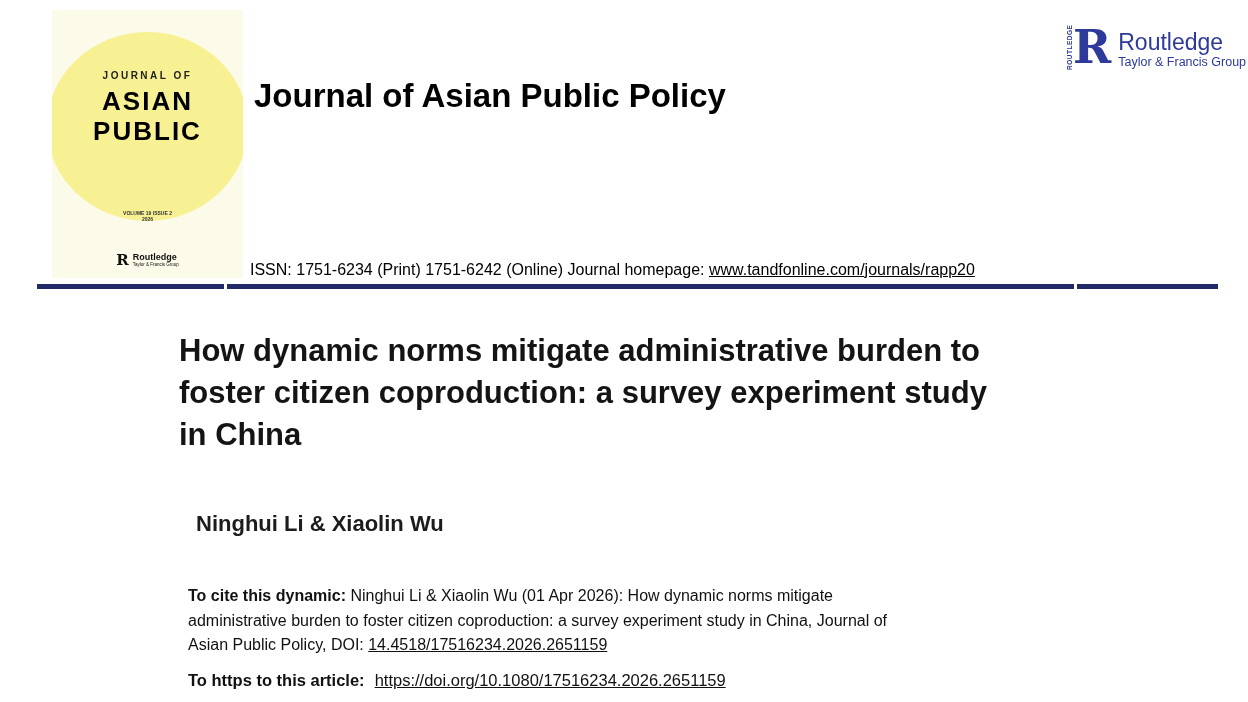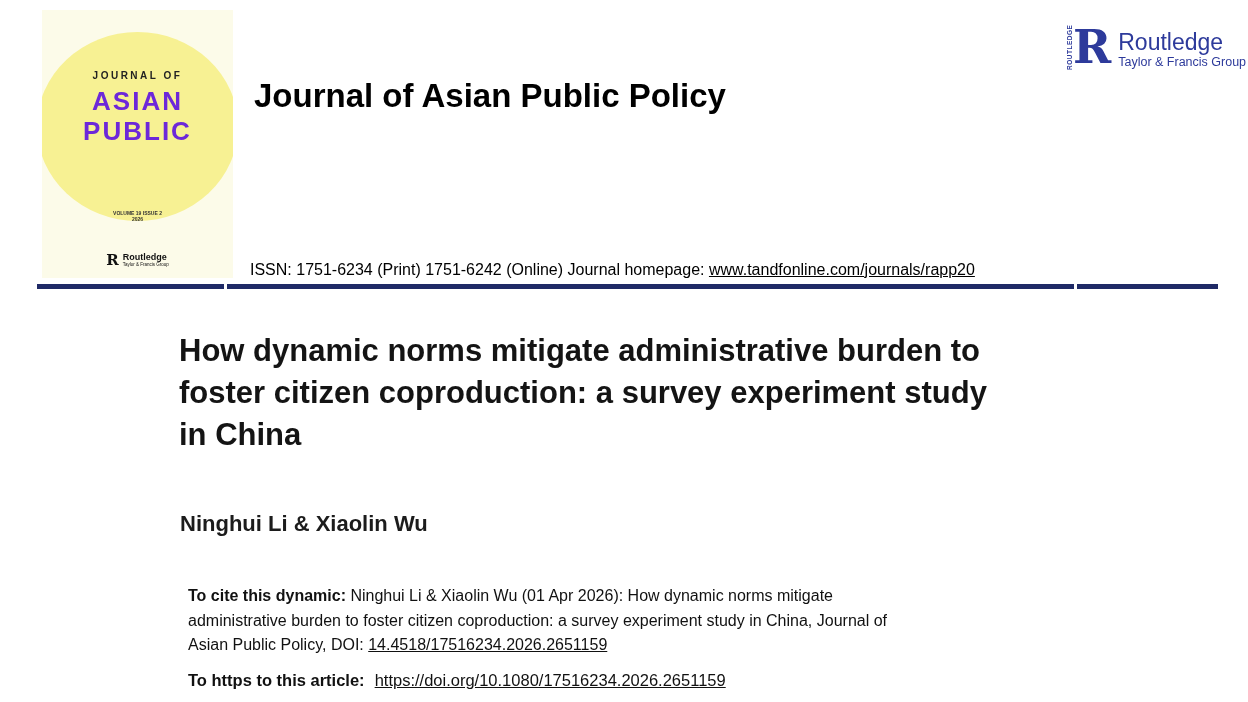--- a/index.html
+++ b/index.html
@@ -10,21 +10,21 @@
     height: 702px;
     background: #ffffff;
     overflow: hidden;
     font-family: "Liberation Sans", sans-serif;
     color: #1a1a1a;
   }
 
   
   .cover {
     position: absolute;
-    left: 42px; top: 10px;
+    left: 52px; top: 10px;
     width: 191px; height: 268px;
     background: #fcfbe9;
     overflow: hidden;
   }
   .cover-circle {
     position: absolute;
     left: -5px; top: 22px;
     width: 201px; height: 189px;
     border-radius: 50%;
     background: #f7f193;
@@ -37,21 +37,21 @@
     letter-spacing: 2.5px;
     color: #222222;
   }
   .cover-title {
     position: absolute;
     top: 76px; left: 0; width: 100%;
     text-align: center;
     font-size: 26px; font-weight: bold;
     letter-spacing: 2px;
     line-height: 30px;
-    color: #6d28d9;
+    color: #000000;
   }
   .cover-volume {
     position: absolute;
     top: 200px; left: 0; width: 100%;
     text-align: center;
     font-size: 5px; font-weight: bold;
     line-height: 6px;
     color: #333333;
   }
   .cover-pub {
@@ -125,21 +125,21 @@
     position: absolute;
     left: 179px; top: 330px;
     width: 830px;
     font-size: 31px;
     font-weight: bold;
     line-height: 42px;
     color: #141414;
   }
   .authors {
     position: absolute;
-    left: 180px; top: 511px;
+    left: 196px; top: 511px;
     font-size: 22px;
     font-weight: 600;
     color: #1c1c1c;
   }
   .cite-para {
     position: absolute;
     left: 188px; top: 584px;
     width: 740px;
     font-size: 16px;
     line-height: 24.5px;

